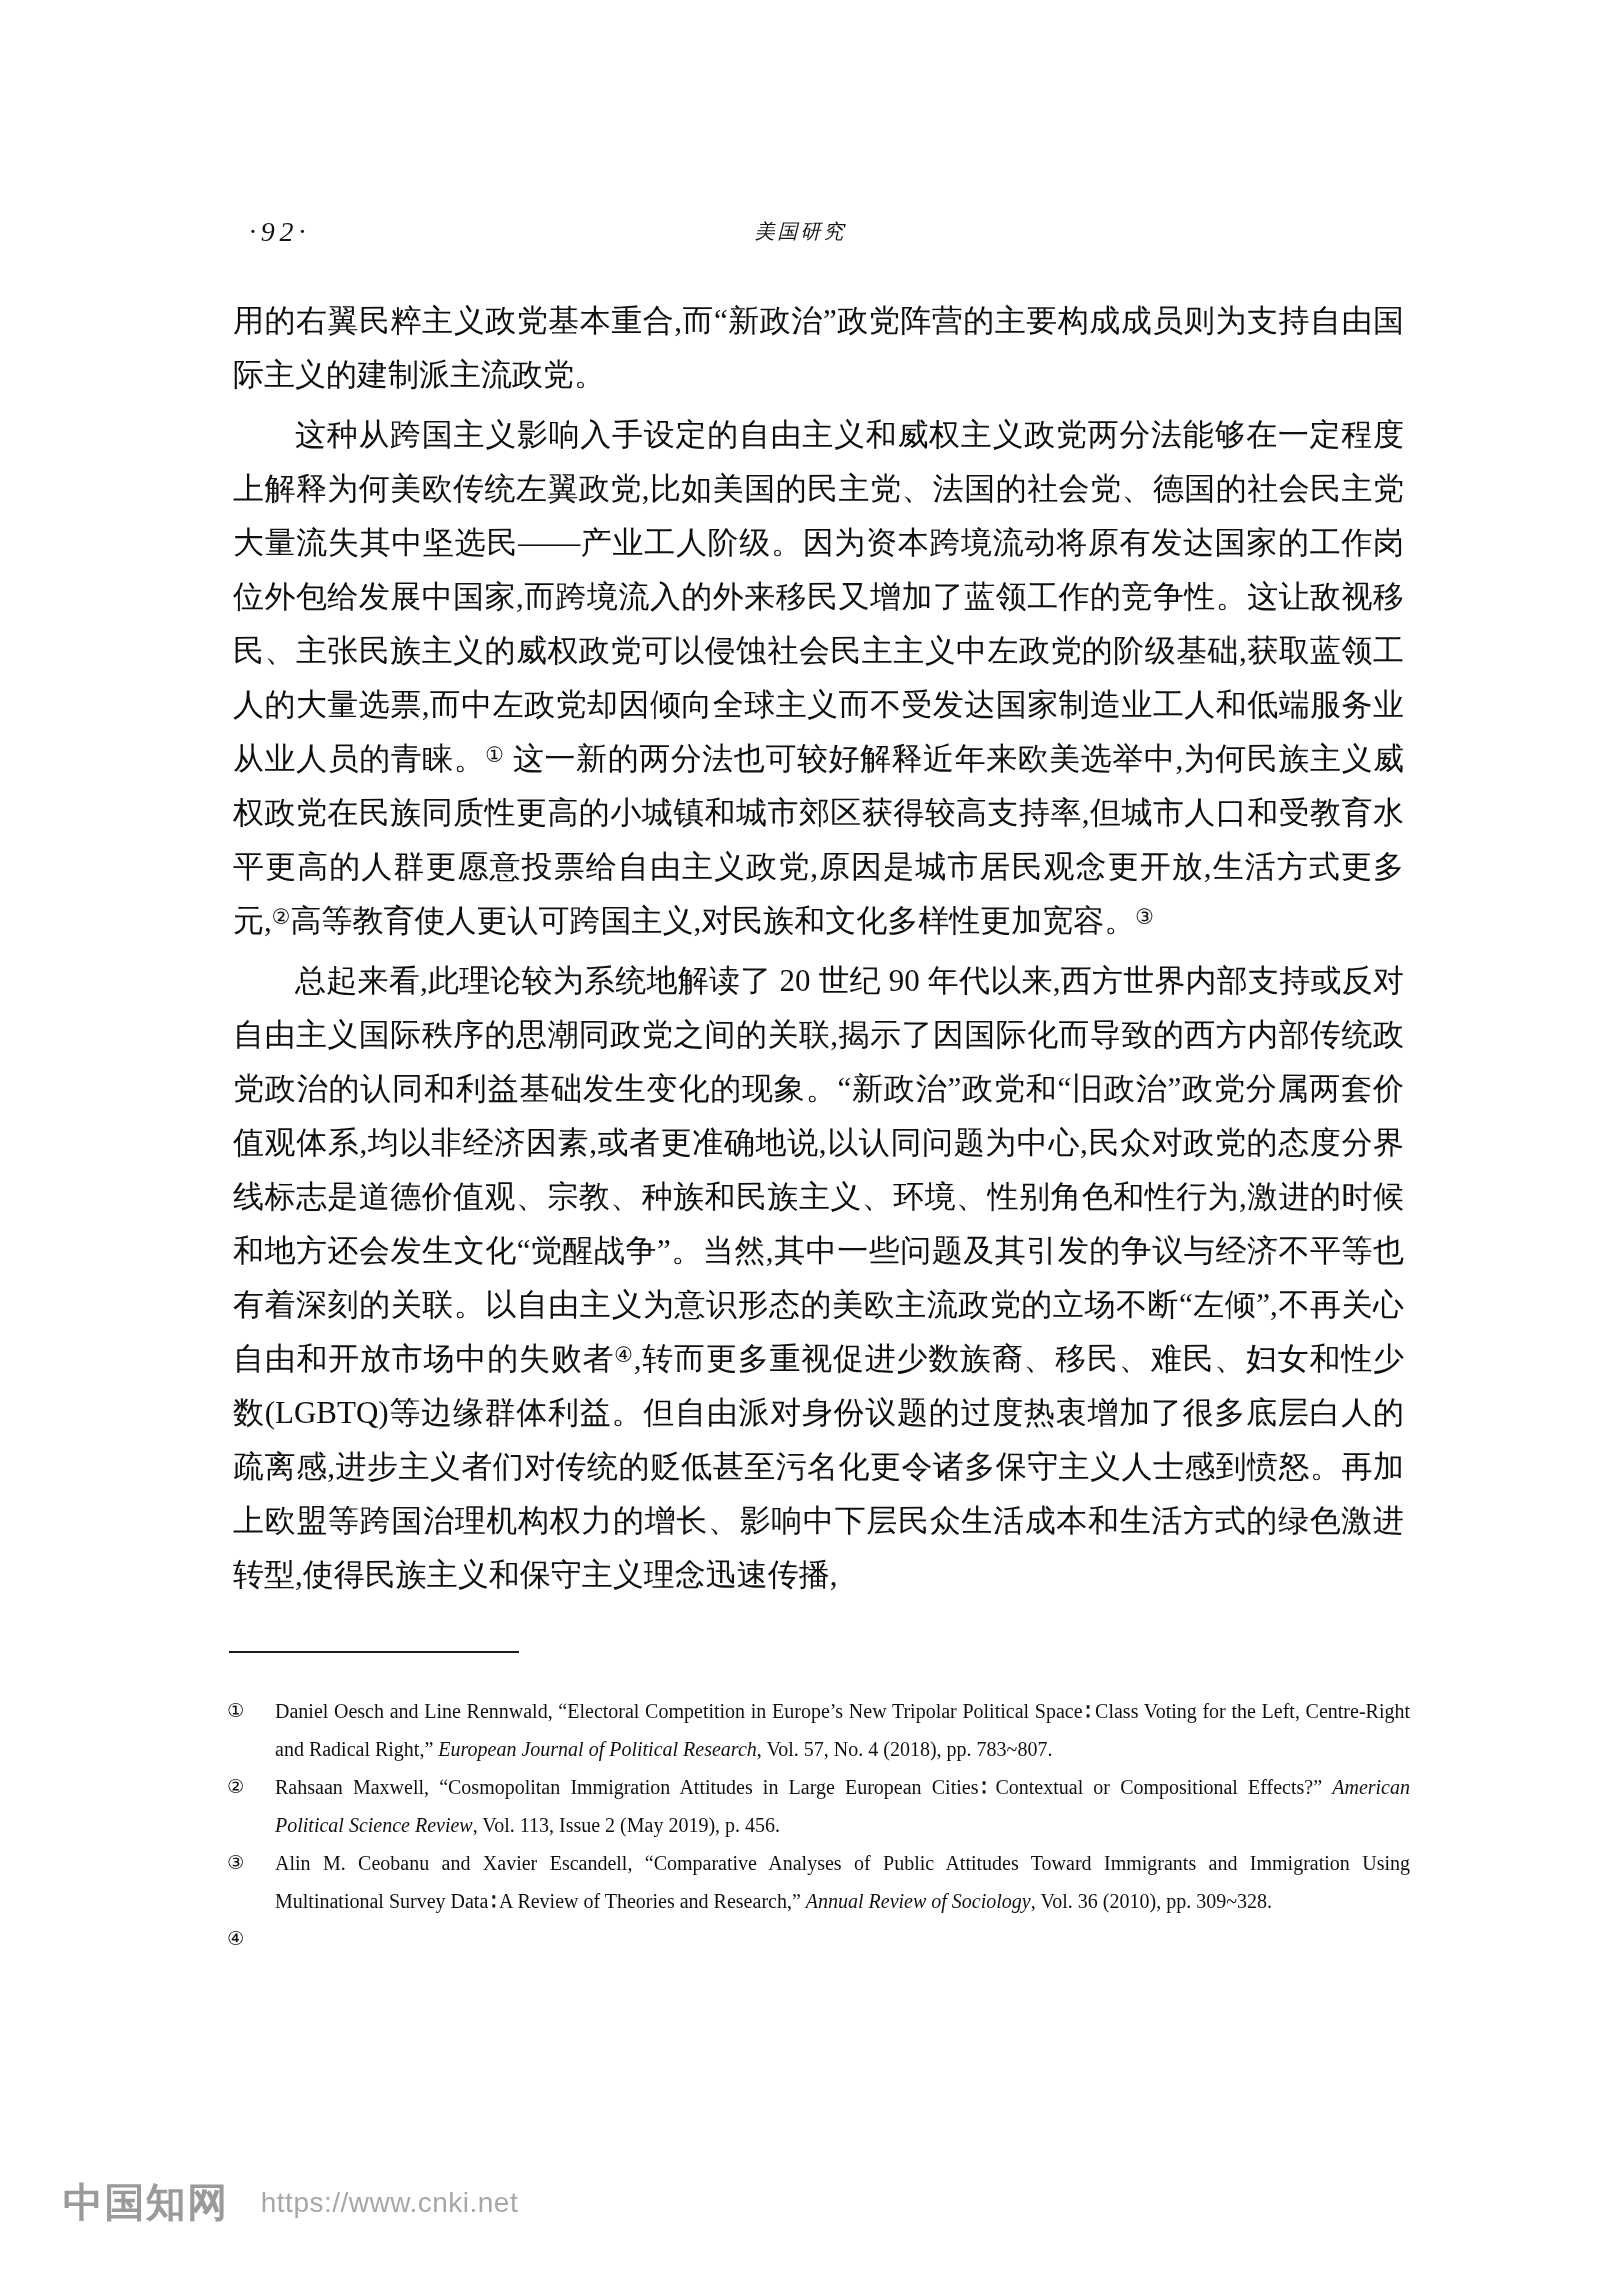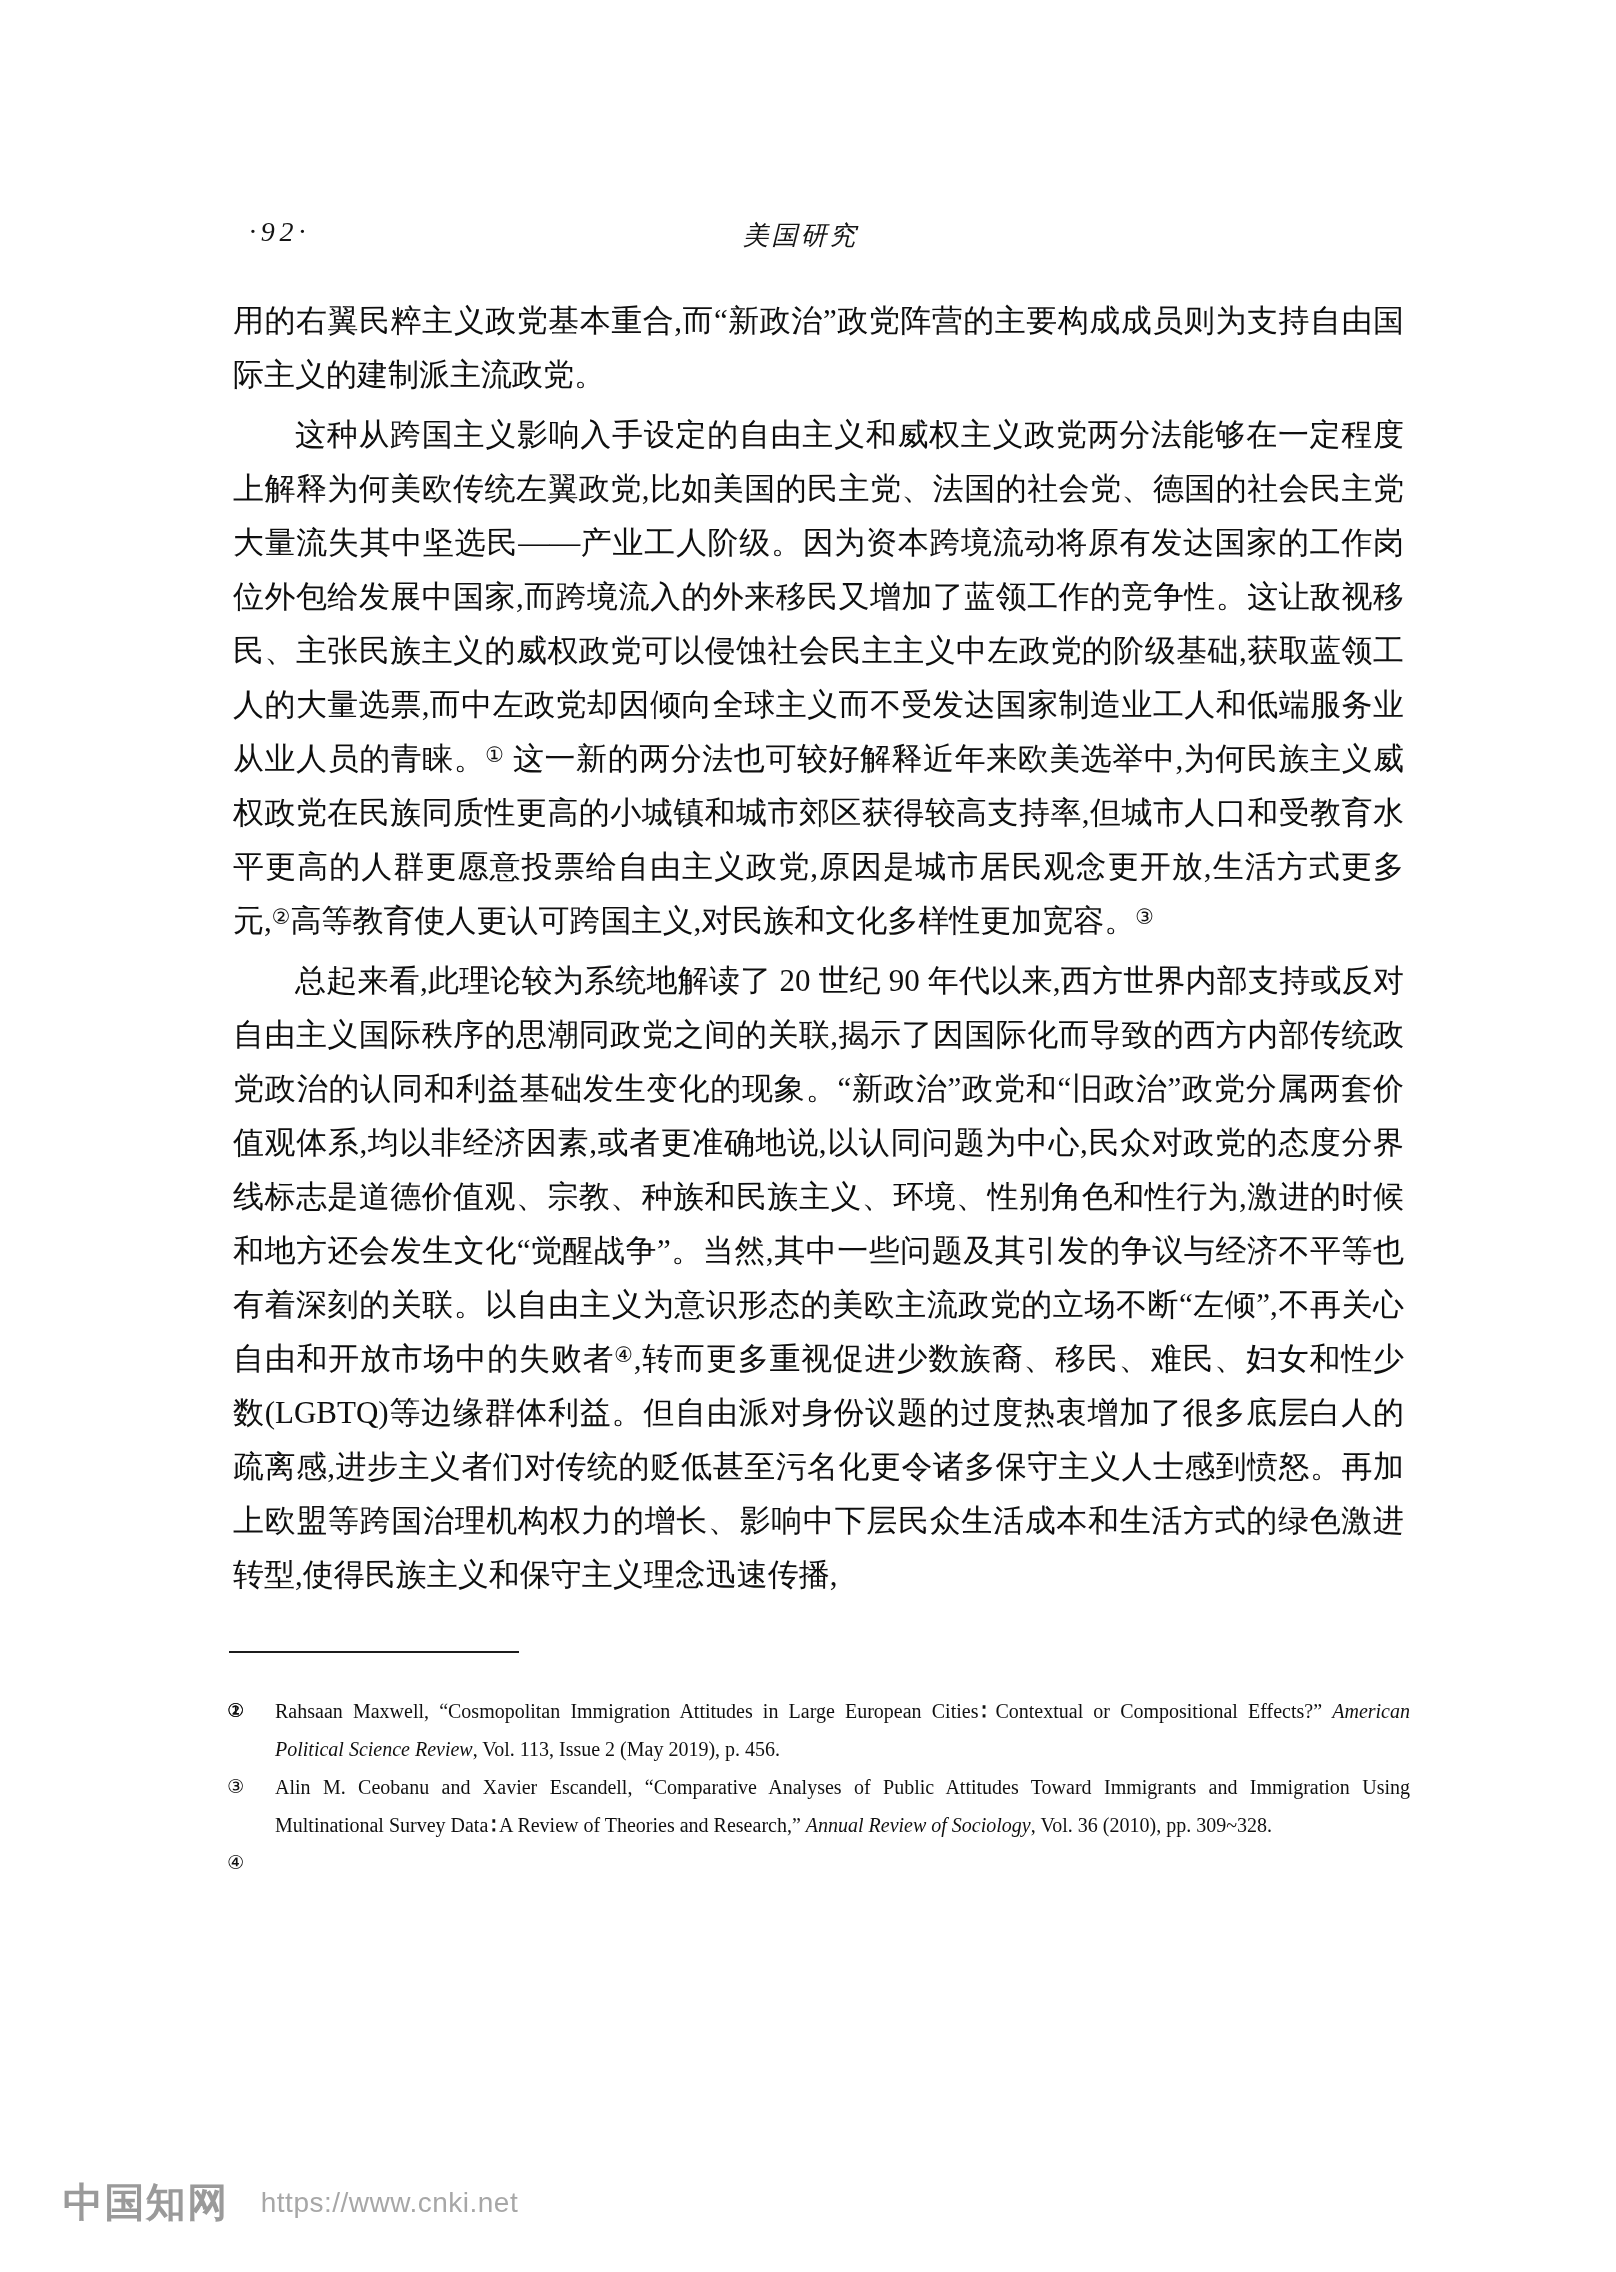--- a/index.html
+++ b/index.html
@@ -12,21 +12,21 @@
     color:#121212;
   }
   
   .page-header{position:absolute;top:216px;left:0;right:16px;height:34px;}
   .page-num{
     position:absolute;left:249px;top:0;
     font-style:italic;font-size:28px;letter-spacing:4.8px;color:#141414;
   }
   .journal-title{
     position:absolute;left:50%;transform:translateX(-50%);top:1.9px;
-    font-style:italic;font-size:26px;letter-spacing:2.9px;color:#141414;
+    font-style:italic;font-size:20px;letter-spacing:2.9px;color:#141414;
   }
   
   .body-text{
     position:absolute;left:227px;top:288px;width:1183px;
     font-size:31px;line-height:54px;
     text-align:justify;text-justify:inter-ideograph;
     color:#0f0f0f;
   }
   .para{margin:6px;padding:0;}
   .para.indent{text-indent:2em;}
@@ -79,21 +79,21 @@
 
   <main class="body-text" id="bodyText">
       <p class="para">用的右翼民粹主义政党基本重合,而“新政治”政党阵营的主要构成成员则为支持自由国际主义的建制派主流政党。</p>
       <p class="para indent">这种从跨国主义影响入手设定的自由主义和威权主义政党两分法能够在一定程度上解释为何美欧传统左翼政党,比如美国的民主党、法国的社会党、德国的社会民主党大量流失其中坚选民——产业工人阶级。因为资本跨境流动将原有发达国家的工作岗位外包给发展中国家,而跨境流入的外来移民又增加了蓝领工作的竞争性。这让敌视移民、主张民族主义的威权政党可以侵蚀社会民主主义中左政党的阶级基础,获取蓝领工人的大量选票,而中左政党却因倾向全球主义而不受发达国家制造业工人和低端服务业从业人员的青睐。<sup class="fnref">①</sup> 这一新的两分法也可较好解释近年来欧美选举中,为何民族主义威权政党在民族同质性更高的小城镇和城市郊区获得较高支持率,但城市人口和受教育水平更高的人群更愿意投票给自由主义政党,原因是城市居民观念更开放,生活方式更多元,<sup class="fnref">②</sup>高等教育使人更认可跨国主义,对民族和文化多样性更加宽容。<sup class="fnref">③</sup></p>
       <p class="para indent">总起来看,此理论较为系统地解读了 20 世纪 90 年代以来,西方世界内部支持或反对自由主义国际秩序的思潮同政党之间的关联,揭示了因国际化而导致的西方内部传统政党政治的认同和利益基础发生变化的现象。“新政治”政党和“旧政治”政党分属两套价值观体系,均以非经济因素,或者更准确地说,以认同问题为中心,民众对政党的态度分界线标志是道德价值观、宗教、种族和民族主义、环境、性别角色和性行为,激进的时候和地方还会发生文化“觉醒战争”。当然,其中一些问题及其引发的争议与经济不平等也有着深刻的关联。以自由主义为意识形态的美欧主流政党的立场不断“左倾”,不再关心自由和开放市场中的失败者<sup class="fnref">④</sup>,转而更多重视促进少数族裔、移民、难民、妇女和性少数(LGBTQ)等边缘群体利益。但自由派对身份议题的过度热衷增加了很多底层白人的疏离感,进步主义者们对传统的贬低甚至污名化更令诸多保守主义人士感到愤怒。再加上欧盟等跨国治理机构权力的增长、影响中下层民众生活成本和生活方式的绿色激进转型,使得民族主义和保守主义理念迅速传播,</p>
     </main>
 
   <div class="footnote-rule"></div>
 
   <section class="footnotes" id="footnotesList">
-      <div class="footnote"><span class="fn-marker">①</span></div>
+      <div class="footnote"><span class="fn-marker">①</span><span class="fn-text">Daniel Oesch and Line Rennwald, “Electoral Competition in Europe’s New Tripolar Political Space∶ Class Voting for the Left, Centre-Right and Radical Right,” <i>European Journal of Political Research</i>, Vol. 57, No. 4 (2018), pp. 783~807.</span></div>
       <div class="footnote"><span class="fn-marker">②</span><span class="fn-text">Rahsaan Maxwell, “Cosmopolitan Immigration Attitudes in Large European Cities∶ Contextual or Compositional Effects?” <i>American Political Science Review</i>, Vol. 113, Issue 2 (May 2019), p. 456.</span></div>
       <div class="footnote"><span class="fn-marker">③</span><span class="fn-text">Alin M. Ceobanu and Xavier Escandell, “Comparative Analyses of Public Attitudes Toward Immigrants and Immigration Using Multinational Survey Data∶ A Review of Theories and Research,” <i>Annual Review of Sociology</i>, Vol. 36 (2010), pp. 309~328.</span></div>
       <div class="footnote"><span class="fn-marker">④</span></div>
     </section>
 
   <footer class="page-footer">
     <span class="cnki-name">中国知网</span>
     <span class="cnki-url">https://www.cnki.net</span>
   </footer>
 

